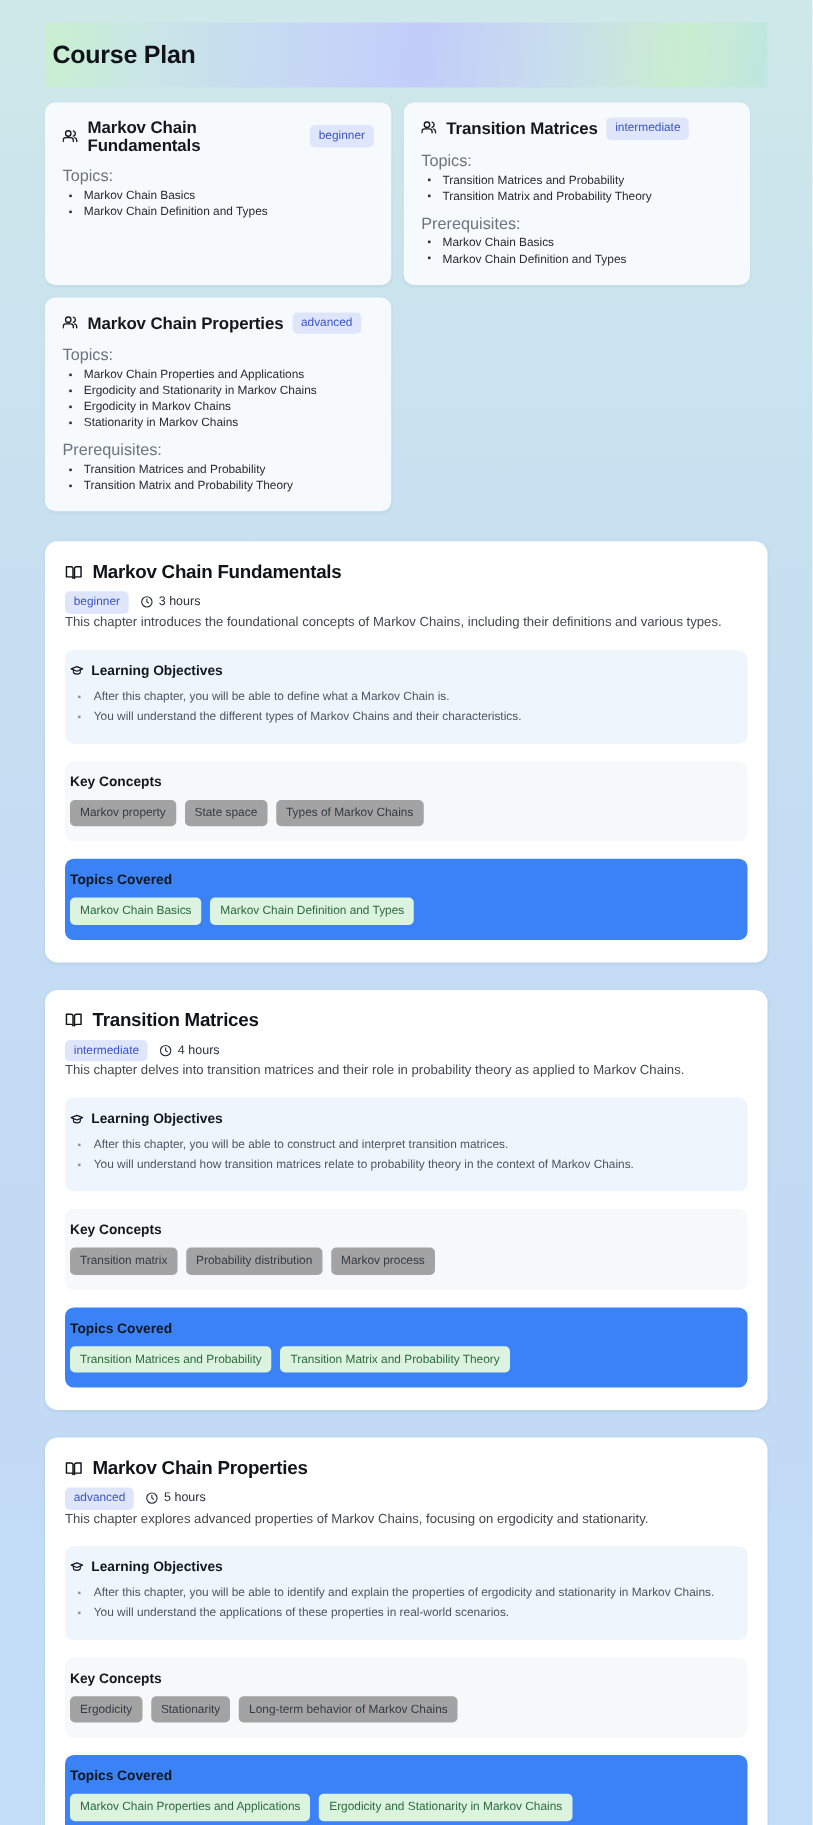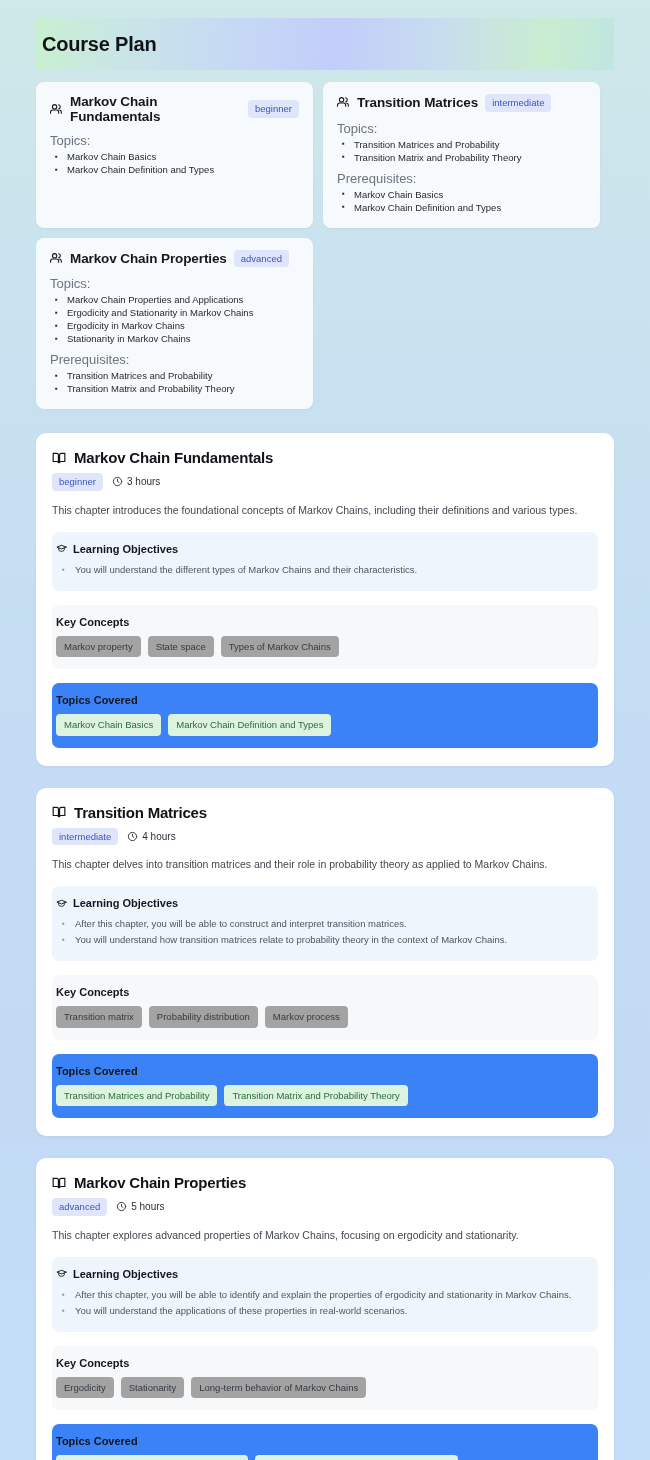--- a/index.html
+++ b/index.html
@@ -142,21 +142,20 @@
     display: inline-flex;
     align-items: center;
     gap: 4px;
     font-size: 10px;
     color: #2b313a;
   }
   .chapter-desc {
     font-size: 10.5px;
     line-height: 15px;
     color: #41484f;
-    margin-top: 12px;
   }
 
   .panel {
     border-radius: 7px;
     padding: 11px 13px 12px 4px;
     margin-top: 14px;
   }
   .panel-objectives { background: #eef5fd; }
   .panel-concepts   { background: #f7f8f9; }
   .panel-topics     { background: #3b82f6; }
@@ -318,20 +317,21 @@
           <div class="panel-head">
             <span class="icon">
               <svg width="11" height="11" viewBox="0 0 24 24" fill="none" stroke="#13161b" stroke-width="2" stroke-linecap="round" stroke-linejoin="round">
                 <path d="M22 9 12 5 2 9l10 4 10-4z"></path>
                 <path d="M6 11v4c0 1.5 2.7 3 6 3s6-1.5 6-3v-4"></path>
               </svg>
             </span>
             <span class="panel-title">Learning Objectives</span>
           </div>
           <ul class="obj-list">
+            <li>After this chapter, you will be able to define what a Markov Chain is.</li>
             <li>You will understand the different types of Markov Chains and their characteristics.</li>
           </ul>
         </div>
         <div class="panel panel-concepts">
           <div class="panel-head">
             <span class="panel-title">Key Concepts</span>
           </div>
           <div class="chip-row">
             <span class="chip chip-grey">Markov property</span>
             <span class="chip chip-grey">State space</span>

